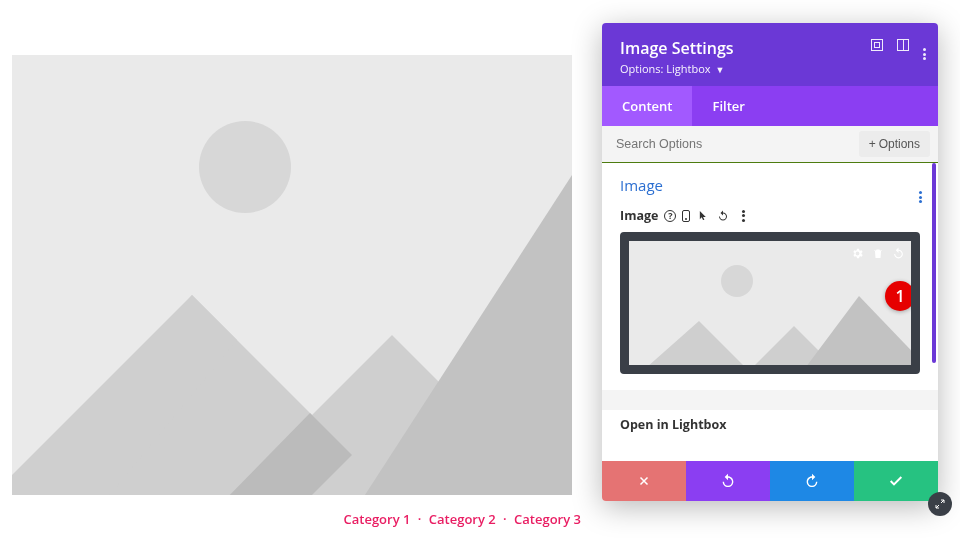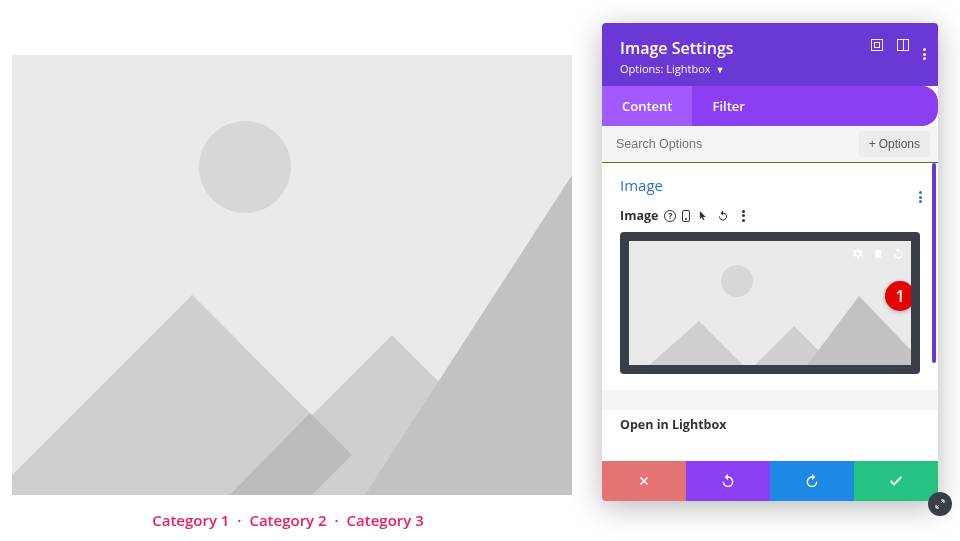--- a/index.html
+++ b/index.html
@@ -17,25 +17,25 @@
     left: 12px;
     top: 55px;
     width: 560px;
     height: 440px;
     background: #eaeaea;
     overflow: hidden;
   }
   .canvas-area svg { position:absolute; left:0; top:0; }
   .categories {
     position: absolute;
-    left: 8px;
+    left: 21px;
     top: 510px;
     width: 560px;
-    text-align: center;
-    font-size: 15px;
+    text-align: right;
+    font-size: 13px;
     font-weight: 600;
     color: #e91e63;
   }
   .categories span { color: #e91e63; }
   .sep { margin: 0 4px; }
 
   
   .modal {
     position: absolute;
     right: 22px;
@@ -68,21 +68,20 @@
   .square-icn { width:12px; height:12px; border:1.5px solid #fff; display:inline-block; position:relative; }
   .square-icn::after{content:"";position:absolute;inset:2px;border:1px solid #fff;}
   .col-icn { width:12px; height:12px; border:1.5px solid #fff; display:inline-block; position:relative; }
   .col-icn::after{content:"";position:absolute;left:50%;top:0;bottom:0;width:0;border-left:1.5px solid #fff;}
   .vdots { display:inline-flex; flex-direction:column; gap:1.5px; }
   .vdots i { width:3px; height:3px; background:#fff; border-radius:50%; display:block;}
 
   .modal-tabs {
     background: #8b3ef2;
     display:flex;
-    border-radius:16px;
   }
   .modal-tabs .tab {
     padding: 11px 20px;
     color: #fff;
     font-size: 13px;
     font-weight: 600;
     cursor:pointer;
   }
   .modal-tabs .tab.active { background: #a259ff; }
 

